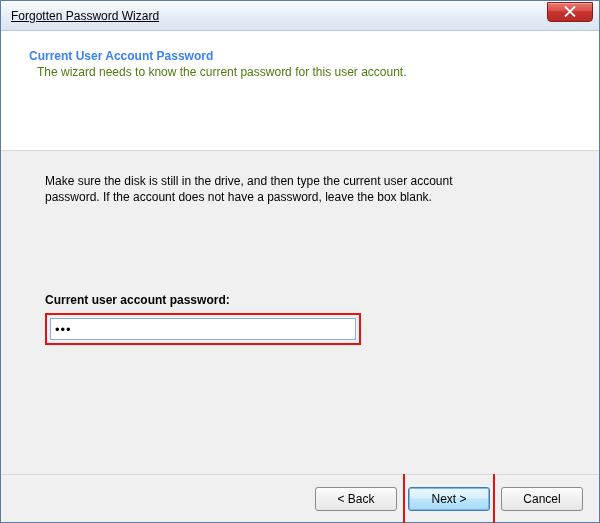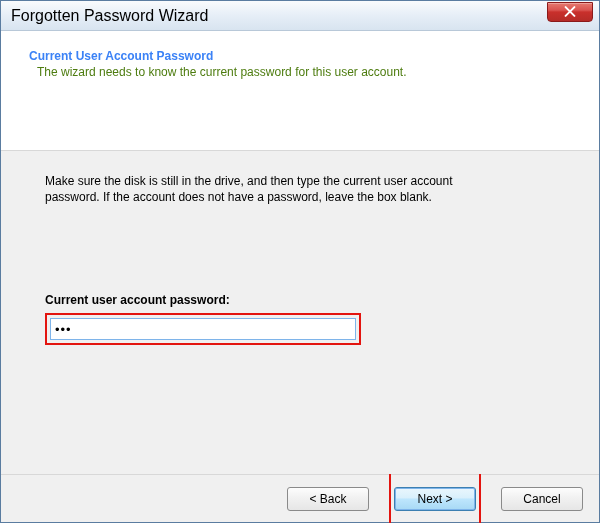--- a/index.html
+++ b/index.html
@@ -22,23 +22,24 @@
     .titlebar {
       height: 30px;
       background: linear-gradient(to bottom, #f9fbfd 0%, #e6eef7 50%, #d8e4f0 100%);
       border-bottom: 1px solid #b8c8d8;
       display: flex;
       align-items: center;
       padding: 0 6px 0 10px;
       position: relative;
     }
     .titlebar-title {
-      font-size: 16px;
+      font-size: 12px;
       color: #000;
       flex: 1;
+      text-decoration: underline;
     }
     .close-btn {
       width: 46px;
       height: 20px;
       background: linear-gradient(to bottom, #e67a6f 0%, #d9534f 40%, #c9302c 50%, #b52b27 100%);
       border: 1px solid #8b1a1a;
       border-radius: 0 0 4px 4px;
       margin-top: -8px;
       display: flex;
       justify-content: center;
@@ -106,21 +107,21 @@
       letter-spacing: 1px;
     }
     .footer {
       background: #f0f0f0;
       border-top: 1px solid #d8d8d8;
       height: 48px;
       display: flex;
       justify-content: flex-end;
       align-items: center;
       padding: 0 16px;
-      gap: 20px;
+      gap: 6px;
     }
     .wiz-btn {
       min-width: 82px;
       height: 24px;
       border: 1px solid #8a8a8a;
       border-radius: 3px;
       background: linear-gradient(to bottom, #fdfdfd 0%, #f1f1f1 45%, #e6e6e6 100%);
       font-size: 12px;
       color: #000;
       cursor: pointer;

